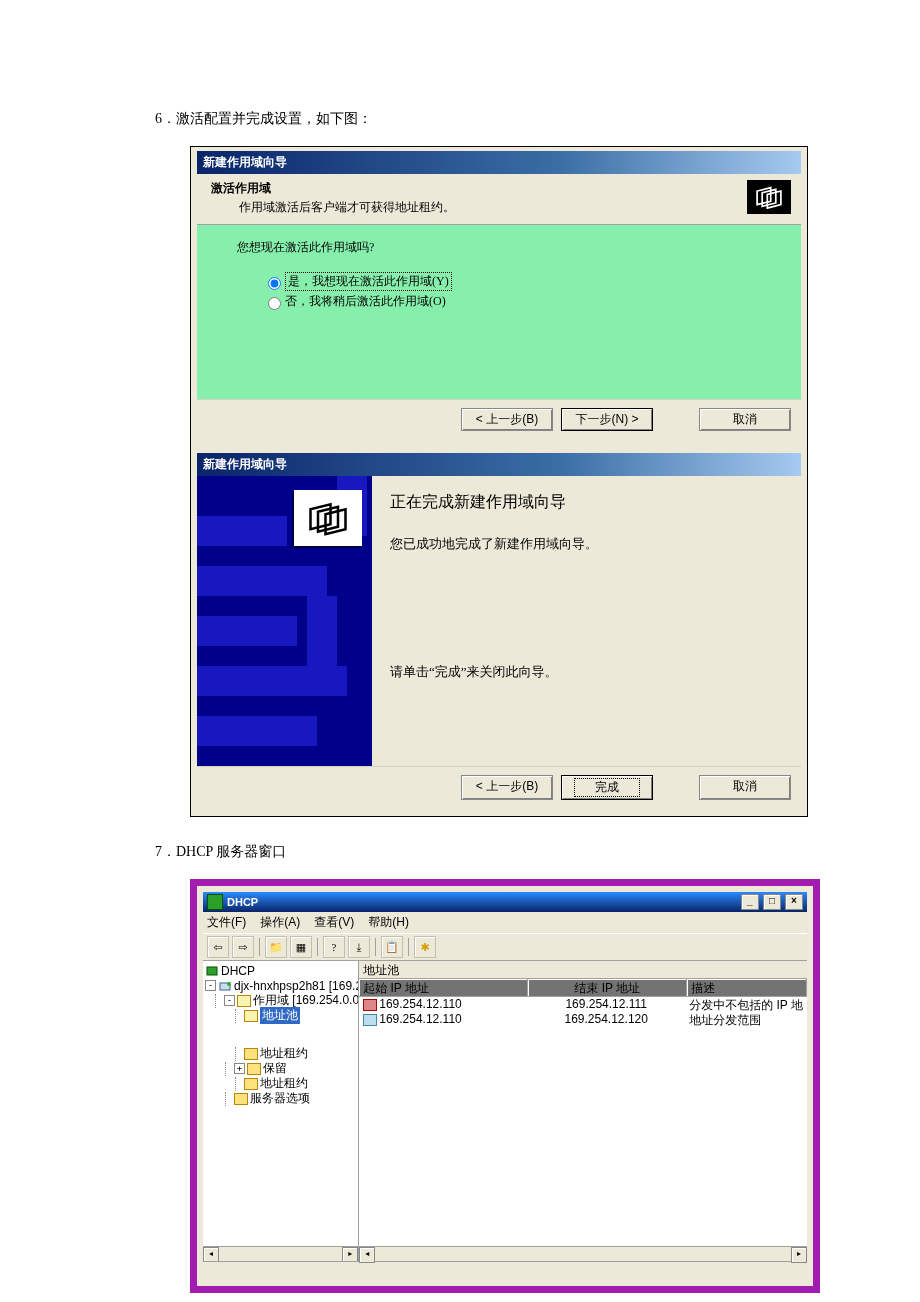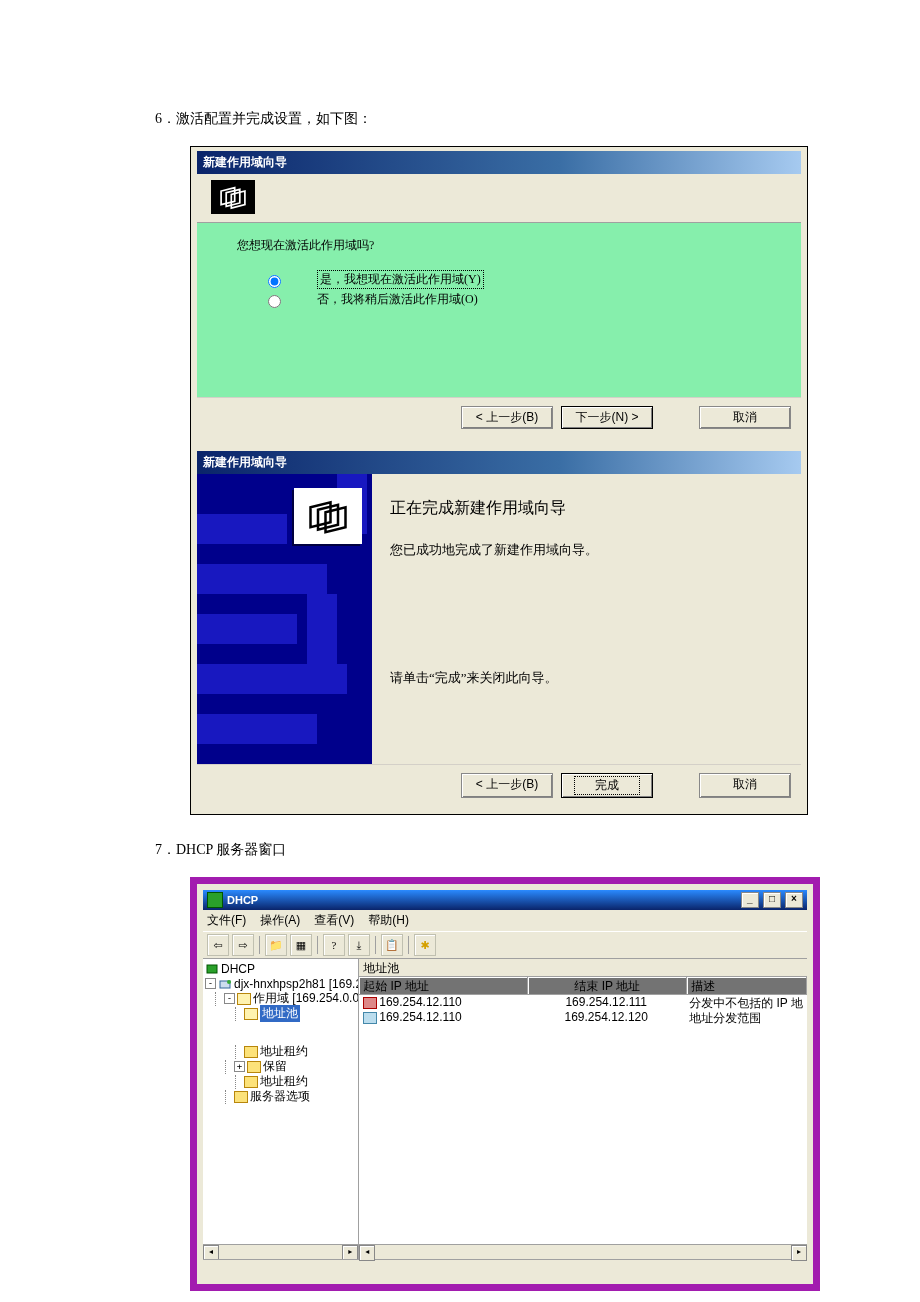--- a/index.html
+++ b/index.html
@@ -63,21 +63,20 @@
     background: #86efac;
     padding: 14px 10px 10px 40px;
     font-size: 12px;
     min-height: 150px;
   }
   .radio-row {
     display: flex;
     align-items: center;
     margin: 2px 0 1px 26px;
     font-size: 12px;
-    gap: 32px;
   }
   .radio-row input { margin-right: 4px; }
   .button-row {
     background: #ece9d8;
     padding: 8px 10px 10px 10px;
     display: flex;
     justify-content: flex-end;
     gap: 8px;
     border-top: 1px solid #d4d0c8;
   }
@@ -115,21 +114,21 @@
   .wizard2-left .iconbox {
     position: absolute;
     top: 14px; right: 10px;
     width: 68px; height: 56px;
     background: #fff;
     display: flex; align-items:center; justify-content:center;
     box-shadow: -2px 2px 0 #000040;
   }
   .wizard2-right {
     flex: 1;
-    padding: 24px 14px 10px 18px;
+    padding: 16px 14px 10px 18px;
     font-size: 13px;
   }
   .wizard2-right .big {
     font-size: 16px;
     margin-bottom: 22px;
   }
 
   
   .mmc-frame {
     border: 7px solid #a21caf;
@@ -228,20 +227,24 @@
 <div class="page">
 
   <div class="step-label">6．激活配置并完成设置，如下图：</div>
 
   <div class="screenshot-frame">
     <div class="inner-gap"></div>
 
     <div style="margin:0 6px;">
       <div class="titlebar">新建作用域向导</div>
       <div class="wizard-header">
+        <div class="wizard-header-text">
+          <div class="h1">激活作用域</div>
+          <div class="h2">作用域激活后客户端才可获得地址租约。</div>
+        </div>
         <div class="header-icon">
           <svg viewBox="0 0 40 30">
               <g fill="none" stroke="#fff" stroke-width="2">
                 <path d="M6 24 L6 8 L22 4 L22 20 Z"></path>
                 <path d="M12 26 L12 10 L28 6 L28 22 Z"></path>
                 <path d="M18 28 L18 12 L34 8 L34 24 Z"></path>
               </g>
             </svg>
         </div>
       </div>

